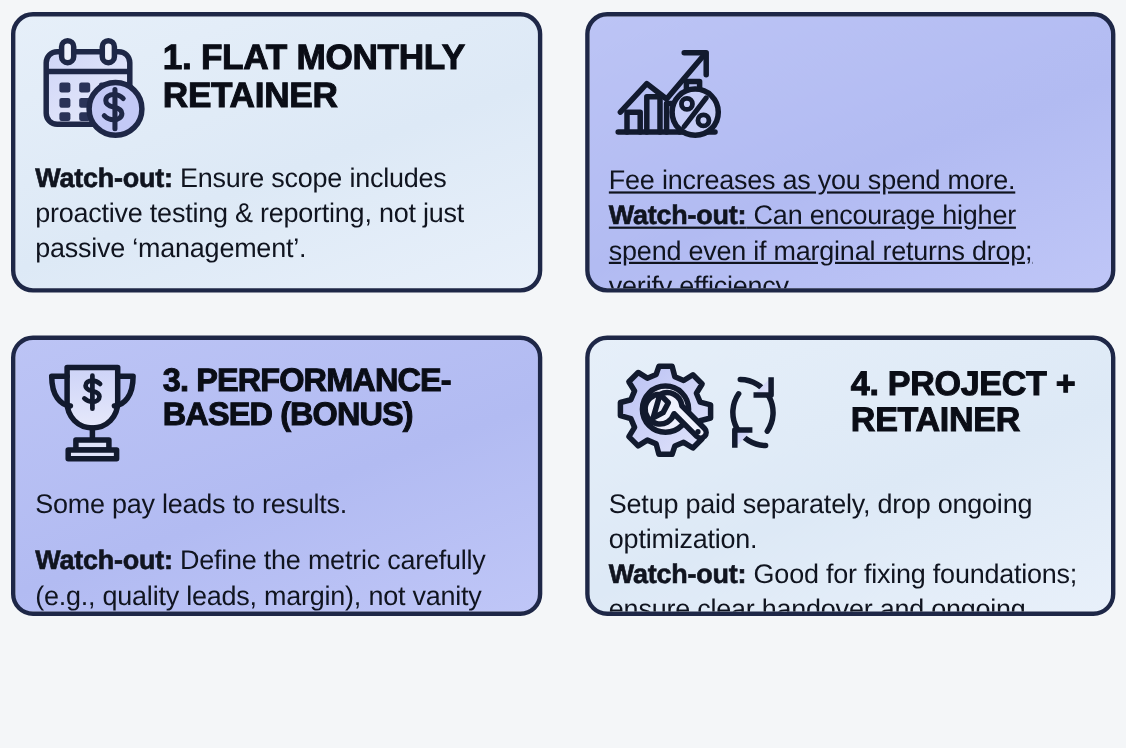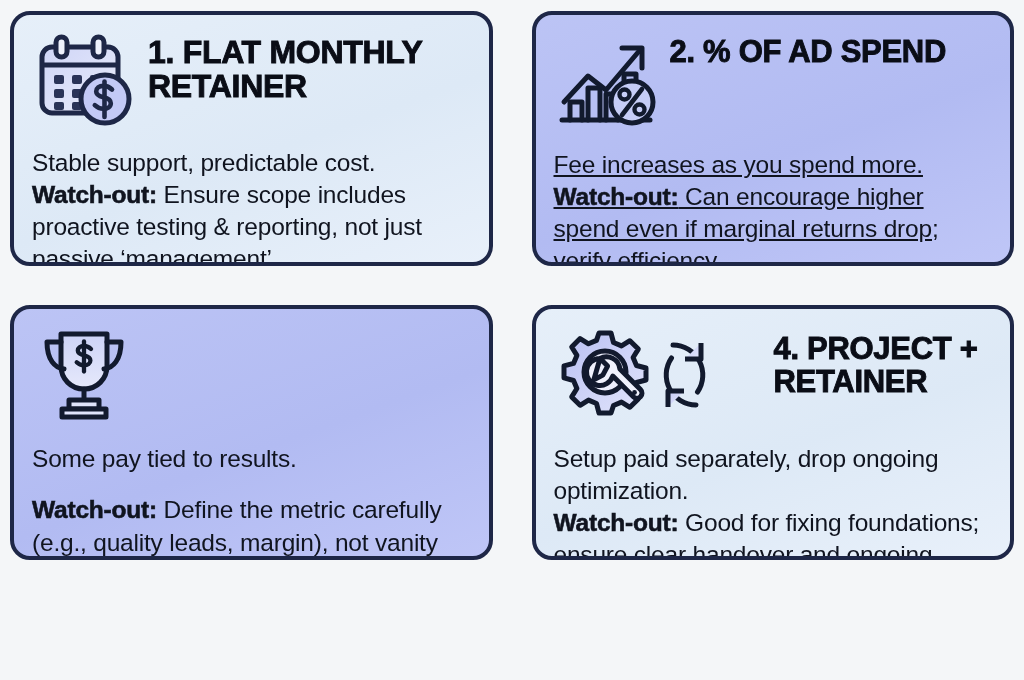--- a/index.html
+++ b/index.html
@@ -128,21 +128,20 @@
           <rect x="20" y="69" width="10" height="8" rx="2" fill="#2a3358"></rect>
           <rect x="38" y="69" width="10" height="8" rx="2" fill="#2a3358"></rect>
           <circle cx="71" cy="66" r="24" fill="#c3c9f6" stroke="#1e2747" stroke-width="5"></circle>
           <path d="M78 56.5c-2.6-2.6-6-3.6-8.6-3.6-4.2 0-7.2 2.2-7.2 5.6 0 3.4 3 4.8 7.2 5.8 4.2 1 7.4 2.4 7.4 5.9 0 3.4-3.2 5.6-7.4 5.6-3 0-6.2-1.2-8.6-3.6" fill="none" stroke="#1e2747" stroke-width="4.6" stroke-linecap="round"></path>
           <path d="M70.5 48.5 V84" stroke="#1e2747" stroke-width="4.6" stroke-linecap="round"></path>
         </svg>
       </div>
       <h2 class="card-title">1. FLAT MONTHLY RETAINER</h2>
     </div>
     <p class="card-body">
-      <span class="lead">Stable support, predictable cost.</span>
       <b>Watch-out:</b><span> Ensure scope includes proactive testing &amp; reporting, not just passive ‘management’.</span>
     </p>
   </div>
 
   <div class="card tint-purple card-2">
     <div class="card-head">
       <div class="card-icon">
         <svg width="104" height="98" viewBox="0 0 104 98" aria-hidden="true">
           <g fill="none" stroke="#121a2e" stroke-width="5" stroke-linecap="round" stroke-linejoin="round">
             <path d="M8 88 H96"></path>
@@ -152,21 +151,20 @@
             <path d="M70 88 V42 h12 v46"></path>
             <path d="M10 70 L34 44 L52 58 L86 18"></path>
             <path d="M68 16 H88 V36"></path>
           </g>
           <circle cx="78" cy="70" r="21" fill="#c6cdf7" stroke="#121a2e" stroke-width="5"></circle>
           <circle cx="70.5" cy="62.5" r="5" fill="none" stroke="#121a2e" stroke-width="4.4"></circle>
           <circle cx="85.5" cy="77.5" r="5" fill="none" stroke="#121a2e" stroke-width="4.4"></circle>
           <path d="M88 57 L68 83" stroke="#121a2e" stroke-width="4.6" stroke-linecap="round"></path>
         </svg>
       </div>
-      <h2 class="card-title">2. % OF AD SPEND</h2>
     </div>
     <p class="card-body">
       <span class="lead">Fee increases as you spend more.</span>
       <b>Watch-out:</b><span> Can encourage higher spend even if marginal returns drop; verify efficiency.</span>
     </p>
   </div>
 
   <div class="card tint-purple card-3">
     <div class="card-head">
       <div class="card-icon">
@@ -180,23 +178,24 @@
           <path d="M26 6 H72 V38 c0 13-10 23-23 23S26 51 26 38 Z" fill="url(#g3)" stroke="#121a2e" stroke-width="5" stroke-linejoin="round"></path>
           <path d="M26 14 H12 c0 18 8 26 17 27" fill="none" stroke="#121a2e" stroke-width="5" stroke-linecap="round" stroke-linejoin="round"></path>
           <path d="M72 14 H86 c0 18-8 26-17 27" fill="none" stroke="#121a2e" stroke-width="5" stroke-linecap="round" stroke-linejoin="round"></path>
           <path d="M49 61 V72" stroke="#121a2e" stroke-width="5" stroke-linecap="round"></path>
           <path d="M34 72 H64 v9 H34 Z" fill="#dfe3fa" stroke="#121a2e" stroke-width="5" stroke-linejoin="round"></path>
           <path d="M27 81 H71 v8 H27 Z" fill="#dfe3fa" stroke="#121a2e" stroke-width="5" stroke-linejoin="round"></path>
           <path d="M56 21c-2-2-4.6-3-7-3-3.6 0-6.2 1.8-6.2 4.6 0 2.8 2.6 4 6.2 4.8 3.6.9 6.4 2 6.4 5 0 2.9-2.8 4.8-6.4 4.8-2.6 0-5.3-1-7.3-3" fill="none" stroke="#121a2e" stroke-width="4.3" stroke-linecap="round"></path>
           <path d="M49 13.5 V43.5" stroke="#121a2e" stroke-width="4.3" stroke-linecap="round"></path>
         </svg>
       </div>
+      <h2 class="card-title tight">3. PERFORMANCE-BASED (BONUS)</h2>
     </div>
     <p class="card-body spaced">
-      <span class="lead">Some pay tied to results.</span>
+      <span class="lead">Some pay leads to results.</span>
       <span class="gap"></span>
       <b>Watch-out:</b><span> Define the metric carefully (e.g., quality leads, margin), not vanity numbers.</span>
     </p>
   </div>
 
   <div class="card tint-light card-4">
     <div class="card-head">
       <div class="card-icon wide">
         <svg width="166" height="96" viewBox="0 0 166 96" aria-hidden="true">
           <defs>

